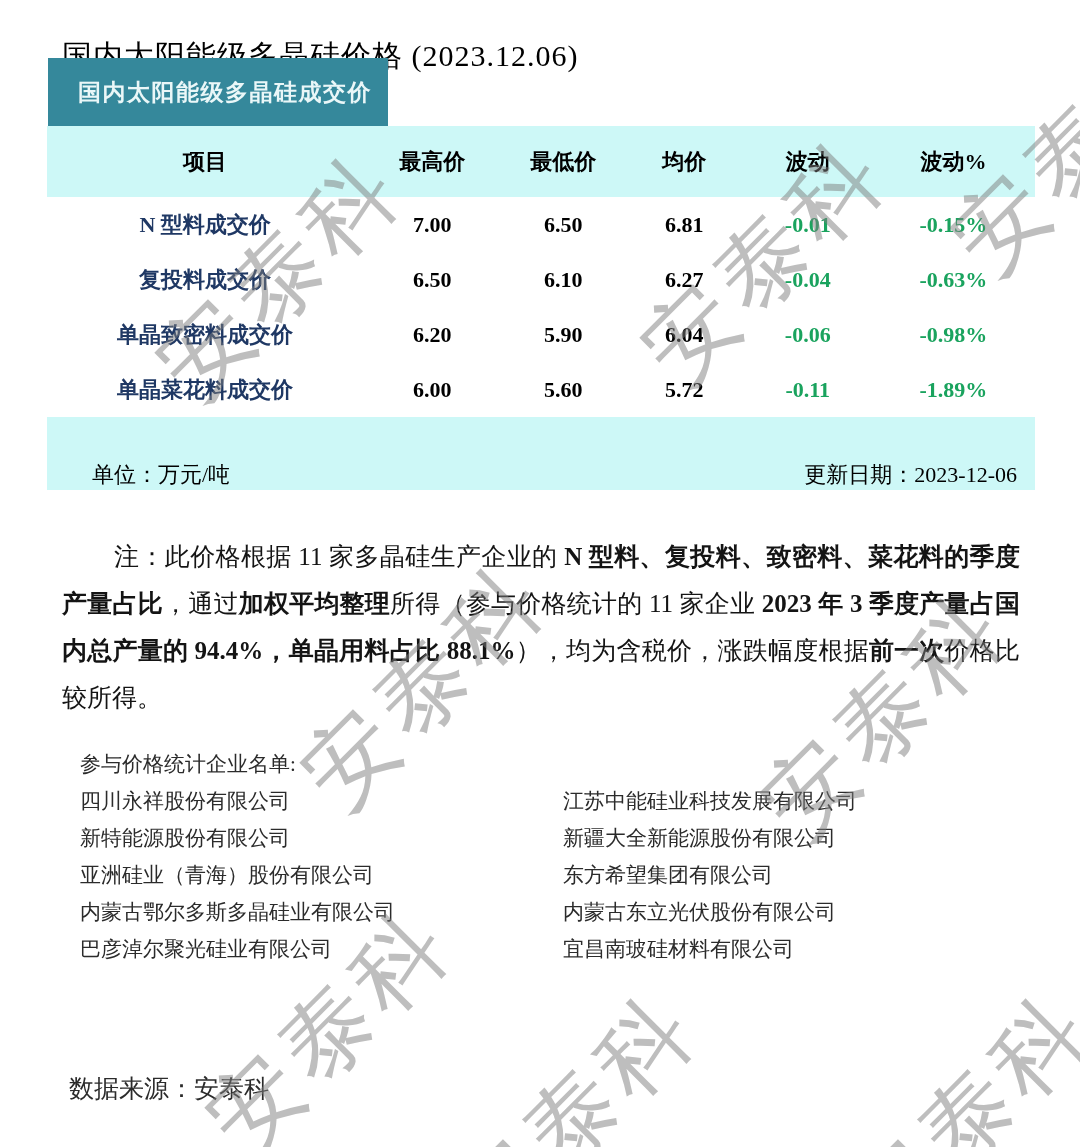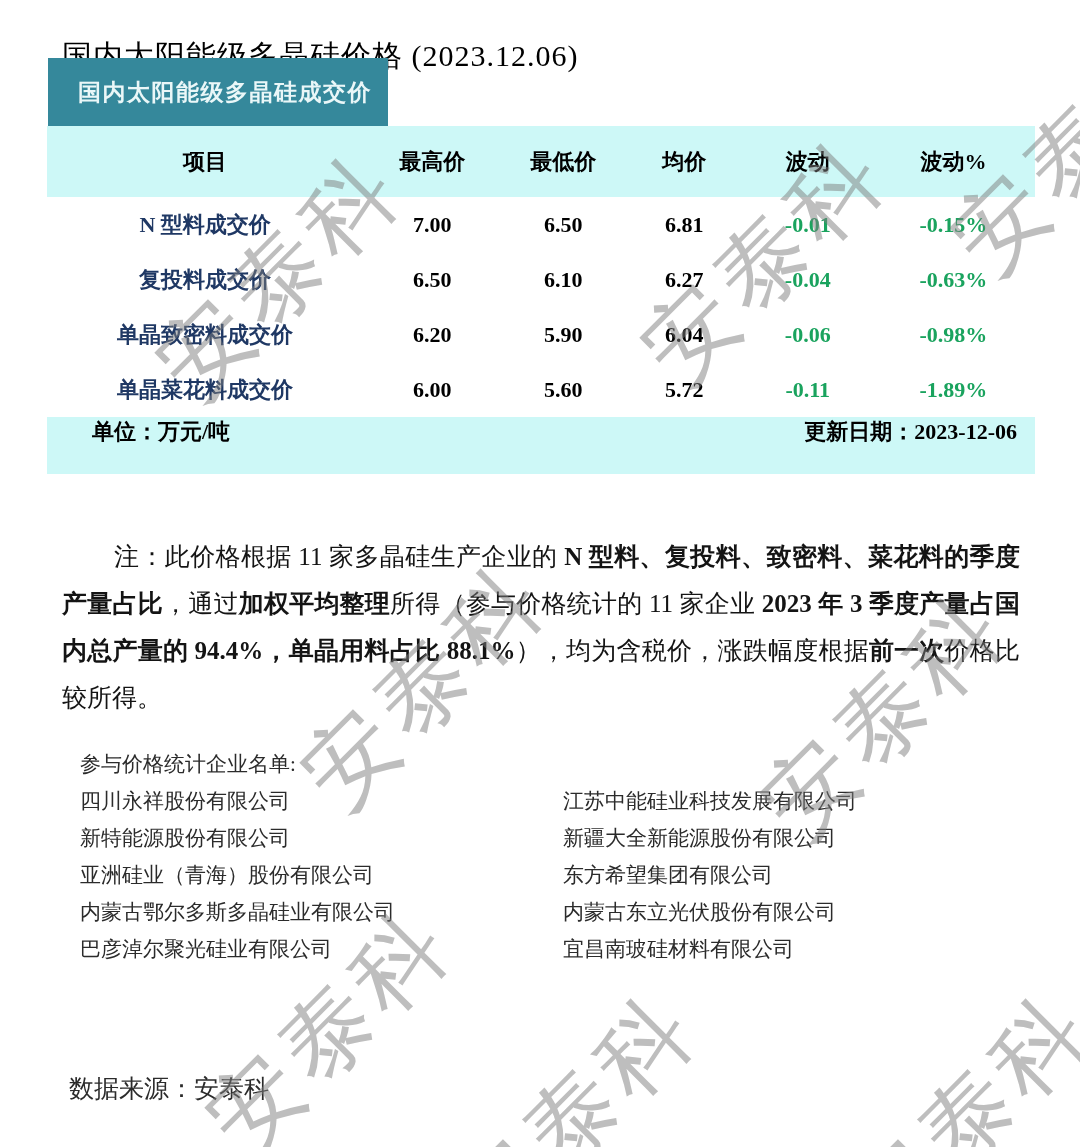--- a/index.html
+++ b/index.html
@@ -14,22 +14,22 @@
     padding-left:30px;box-sizing:border-box;letter-spacing:1.5px;
   }
   .ptable{position:absolute;left:47px;top:126px;width:988px;}
   .grid-row{display:grid;grid-template-columns:32% 14% 12.5% 12% 13% 16.5%;align-items:center;text-align:center;}
   .thead{background:#cdf8f7;height:71px;font-weight:bold;font-size:22px;}
   .trow{height:55px;font-size:22px;font-weight:bold;}
   .trow .item{color:#1f3864;}
   .trow .num{color:#000;}
   .trow .chg{color:#1aa35e;}
   .tfoot{
-    background:#cdf8f7;height:57px;display:flex;justify-content:space-between;align-items:flex-start;
-    padding:0 18px 0 45px;box-sizing:border-box;font-weight:bold;font-size:22px;
+    background:#cdf8f7;height:73px;display:flex;justify-content:space-between;align-items:flex-end;
+    padding:0 18px 0 45px;box-sizing:border-box;font-weight:normal;font-size:22px;
   }
   .note{
     position:absolute;left:62px;top:533px;width:958px;font-size:25px;line-height:47px;
     text-align:justify;color:#141414;text-indent:52px;
   }
   .b{font-weight:bold;}
   .companies{position:absolute;left:80px;top:746px;width:958px;font-size:21px;line-height:37px;color:#2b2b2b;}
   .companies .cols{display:flex;}
   .companies .col-left{width:483px;}
   .companies .col-right{flex:1;}

